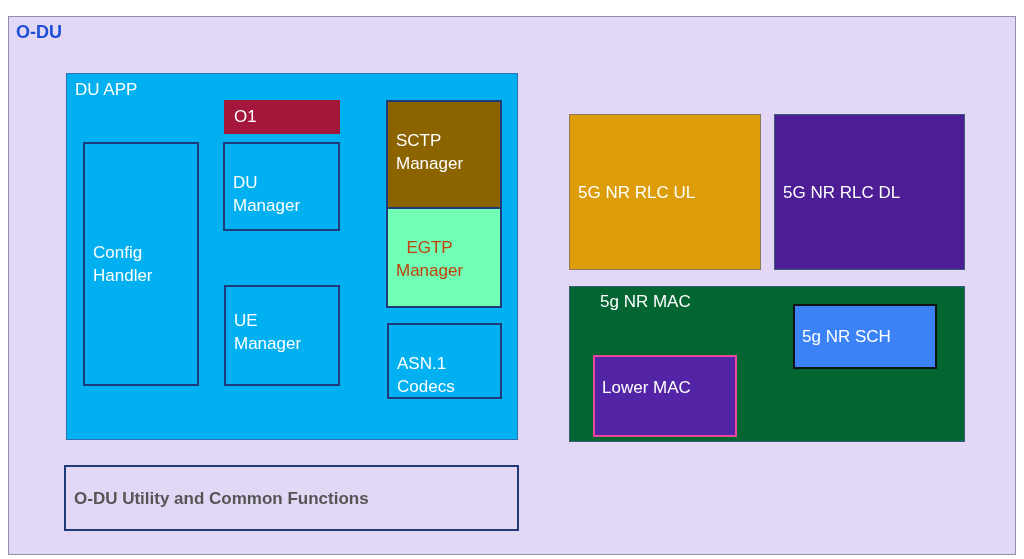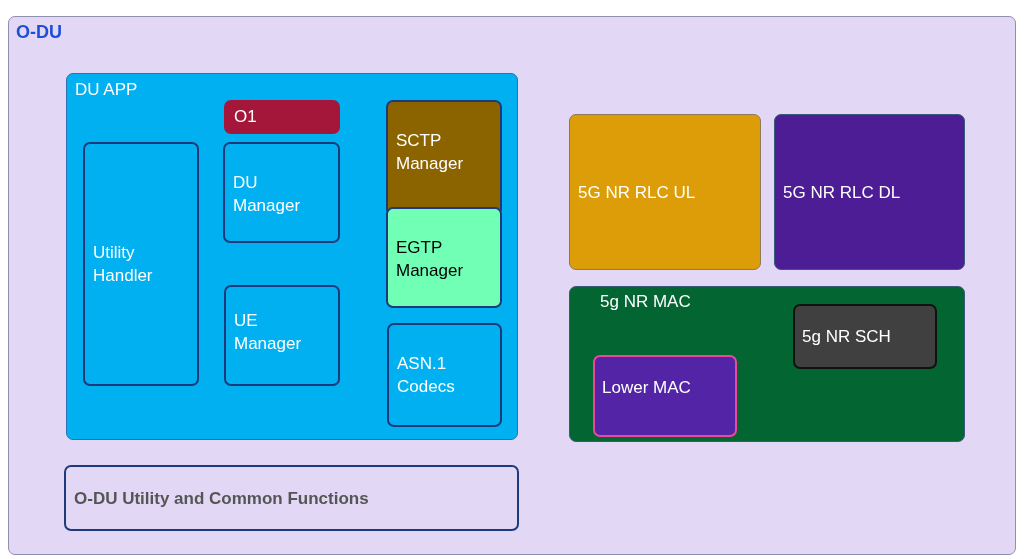--- a/index.html
+++ b/index.html
@@ -10,21 +10,20 @@
   body {
     width: 1024px;
     height: 559px;
     position: relative;
     overflow: hidden;
     font-family: "Liberation Sans", sans-serif;
   }
   .box {
     position: absolute;
     box-sizing: border-box;
-    border-radius: 7px;
   }
   .outer {
     left: 8px; top: 16px; width: 1008px; height: 539px;
     background: #e2d8f5;
     border: 1px solid #8f8fae;
   }
   .outer-title {
     position: absolute;
     left: 16px; top: 22px;
     font-size: 18px;
@@ -56,36 +55,36 @@
   }
   .inner .lbl {
     position: absolute;
     left: 8px;
     font-size: 17px;
     line-height: 23px;
     color: #ffffff;
   }
   .config { left: 83px; top: 142px; width: 116px; height: 244px; }
   .config .lbl { top: 97px; }
-  .du-mgr { left: 223px; top: 142px; width: 117px; height: 101px; }
+  .du-mgr { left: 223px; top: 142px; width: 117px; height: 89px; }
   .du-mgr .lbl { top: 27px; }
   .ue-mgr { left: 224px; top: 285px; width: 116px; height: 101px; }
   .ue-mgr .lbl { top: 22px; }
   .sctp {
     left: 386px; top: 100px; width: 116px; height: 116px;
     background: #8b6400; border: 2px solid #1f3a7a;
   }
   .sctp .lbl { top: 27px; color: #ffffff; }
   .egtp {
     left: 386px; top: 207px; width: 116px; height: 101px;
     background: #71ffb5; border: 2px solid #1f3a7a;
   }
-  .egtp .lbl { top: 27px; color: #000000; }
+  .egtp .lbl { top: 27px; color: #c2410c; text-align: center; }
   .asn {
-    left: 387px; top: 323px; width: 115px; height: 104px;
+    left: 387px; top: 323px; width: 115px; height: 76px;
     background: #00b0f0; border: 2px solid #1f3a7a; text-decoration: underline;
   }
   .asn .lbl { top: 27px; color: #ffffff; }
   .sctp .lbl, .egtp .lbl, .asn .lbl {
     position: absolute; left: 8px; font-size: 17px; line-height: 23px;
   }
   .rlc-ul {
     left: 569px; top: 114px; width: 192px; height: 156px;
     background: #dd9d08;
     border: 1px solid #8c7a5a;
@@ -104,21 +103,21 @@
     background: #036632;
     border: 1px solid #3a5a7a;
   }
   .mac-title {
     position: absolute; left: 577px; top: 292px;
     font-size: 17px; color: #ffffff; margin-left: 23px;
   }
   .sch {
     left: 793px; top: 304px; width: 144px; height: 65px;
     border: 2px solid #111111;
-    background: #404040;
+    background: #3b82f6;
   }
   .sch span {
     position: absolute; left: 7px; top: 21px;
     font-size: 17px; color: #ffffff;
   }
   .lower-mac {
     left: 593px; top: 355px; width: 144px; height: 82px;
     background: #5325a6;
     border: 2px solid #ec4899;
   }
@@ -145,21 +144,21 @@
 
 <div class="box du-app"></div>
 <div class="du-app-title">DU APP</div>
 
 <div class="box o1">
   <span>O1</span>
 </div>
 
 <div class="box inner config">
   <div class="lbl">
-    <div>Utility</div>
+    <div>Config</div>
     <div>Handler</div>
   </div>
 </div>
 
 <div class="box inner du-mgr">
   <div class="lbl">
     <div>DU</div>
     <div>Manager</div>
   </div>
 </div>

